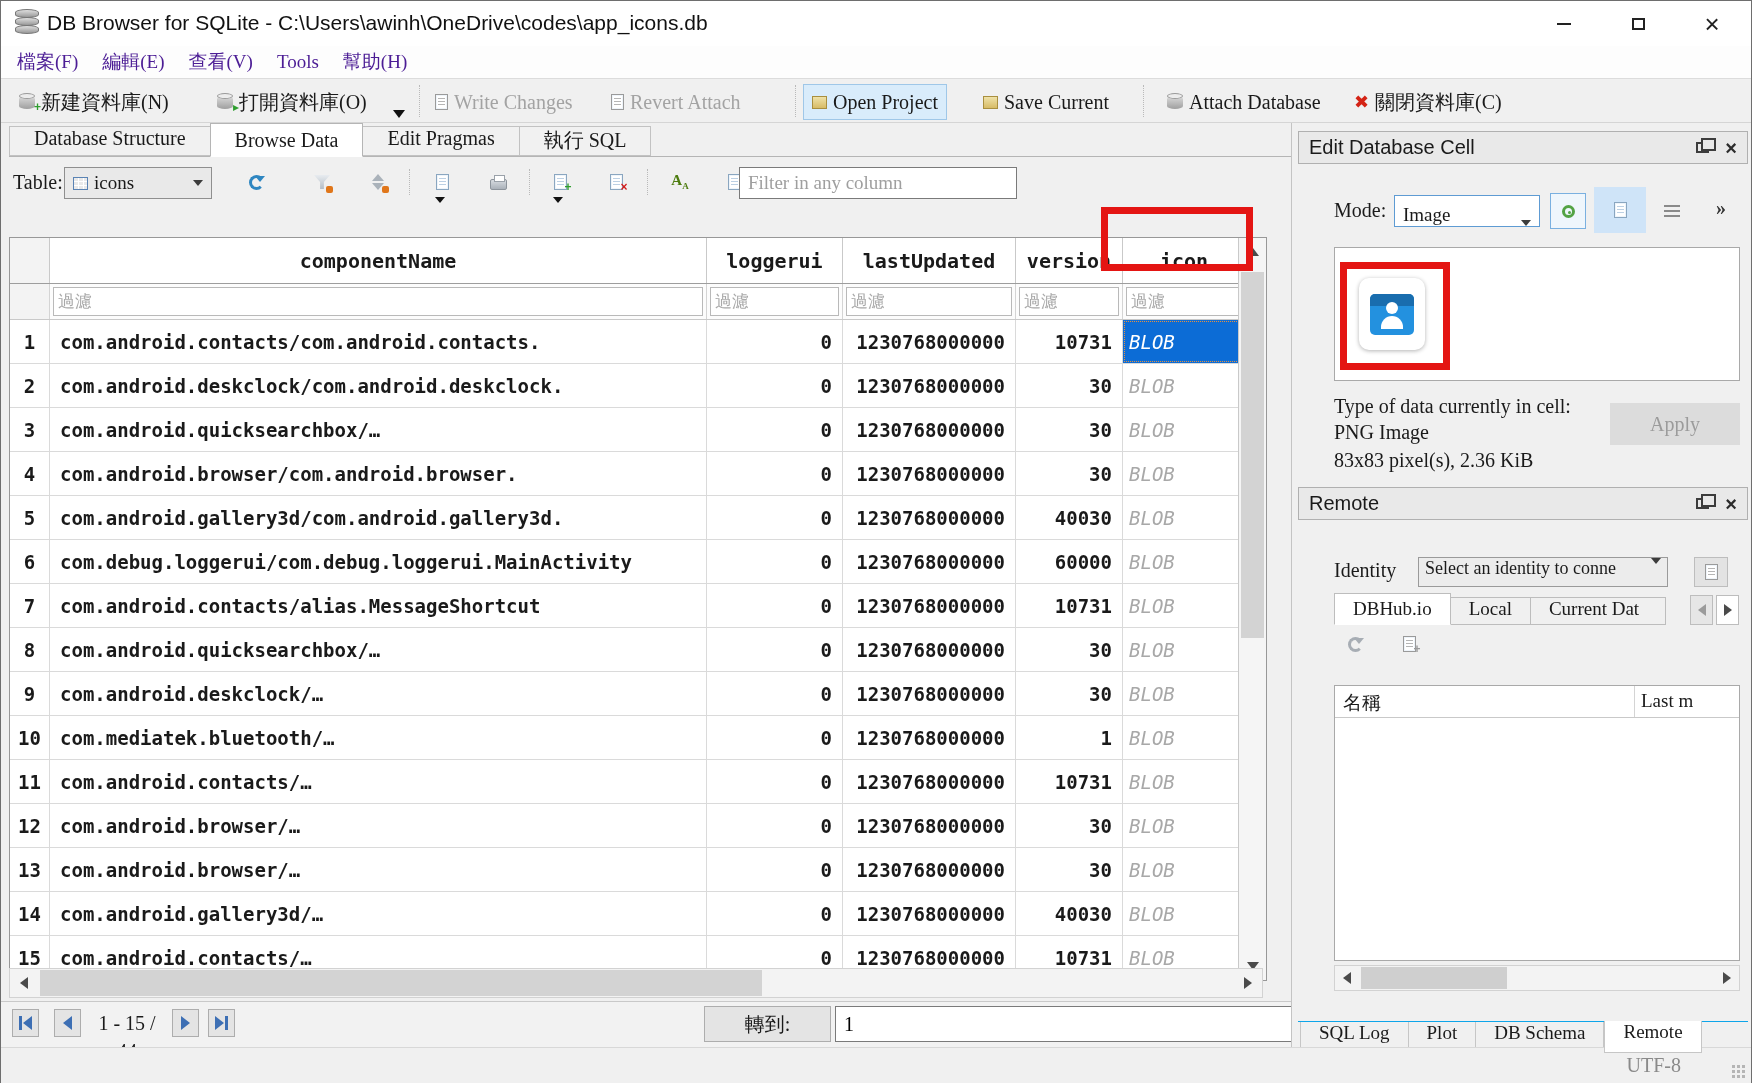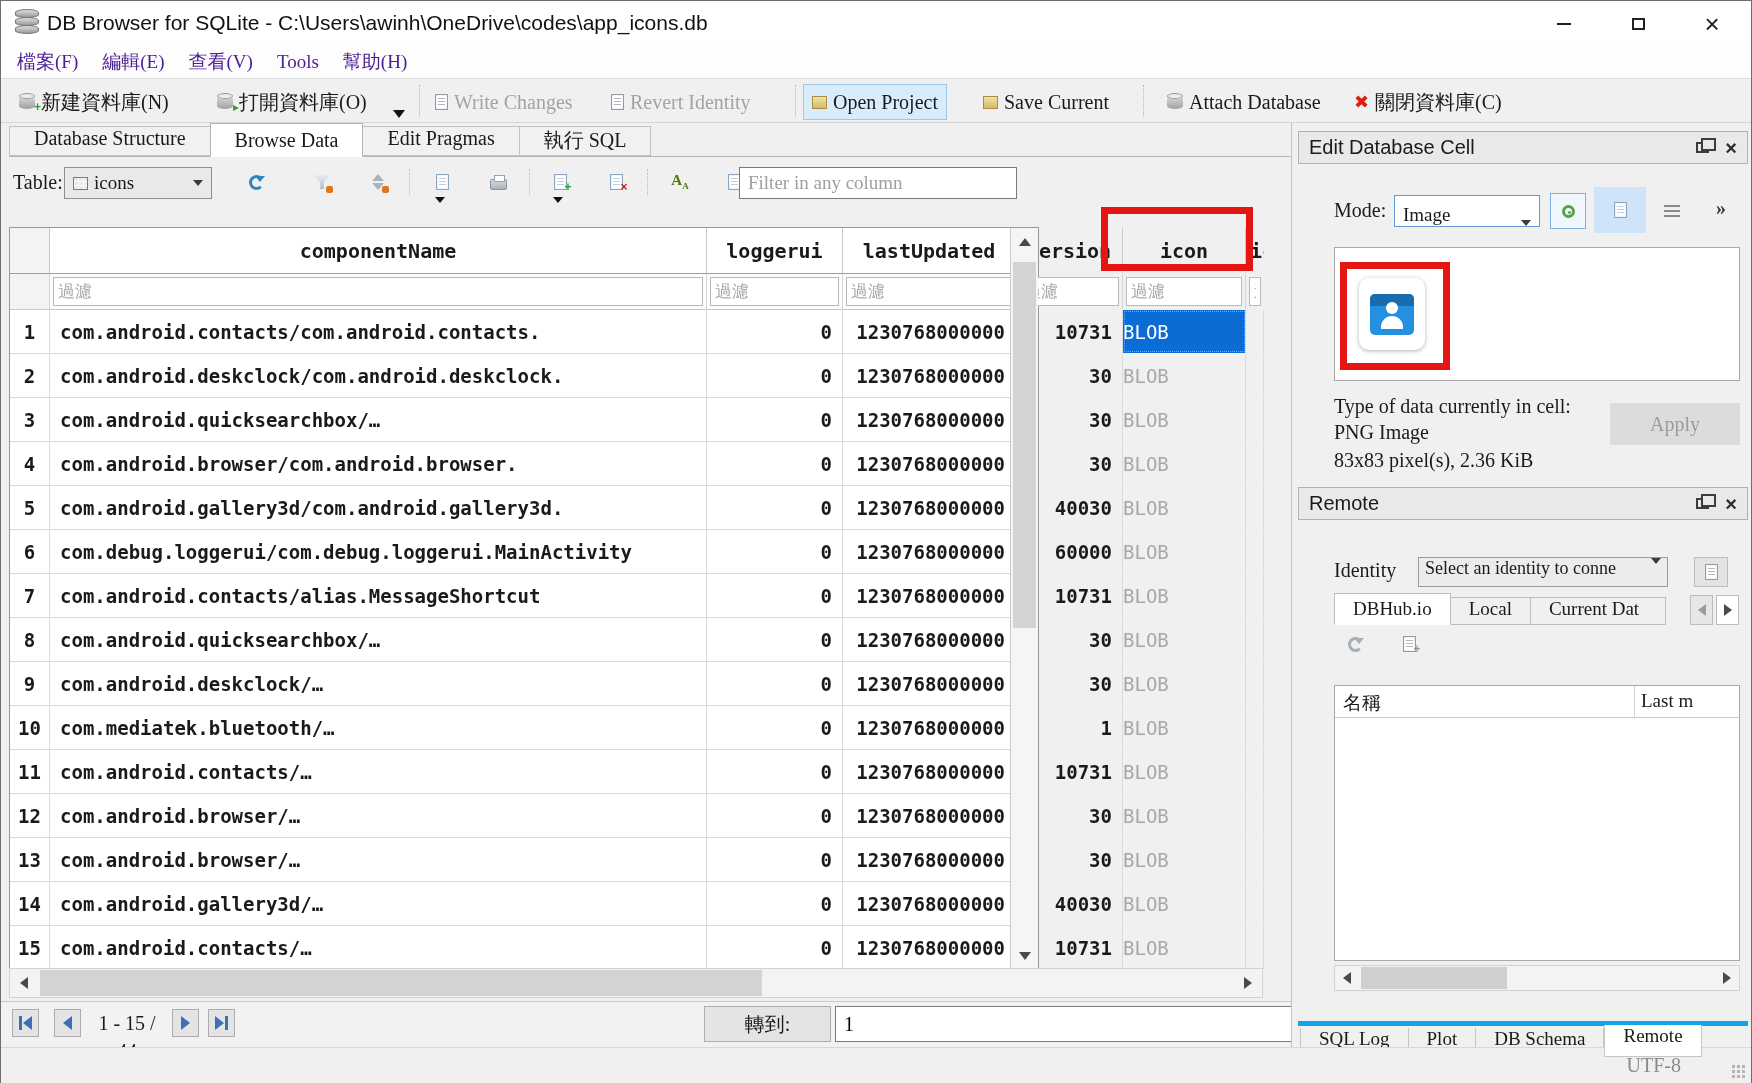--- a/index.html
+++ b/index.html
@@ -67,36 +67,36 @@
   .updown{position:relative;width:12px;height:16px}
   .updown::before{content:"";position:absolute;left:0;top:0;border-left:6px solid transparent;border-right:6px solid transparent;border-bottom:7px solid #aab2ba}
   .updown::after{content:"";position:absolute;left:0;bottom:0;border-left:6px solid transparent;border-right:6px solid transparent;border-top:7px solid #aab2ba}
   .printer{position:relative;width:17px;height:11px;background:linear-gradient(#d7dce1,#aab1b9);border:1px solid #8d949c;border-radius:2px;margin-top:5px}
   .printer::before{content:"";position:absolute;left:3px;top:-5px;width:9px;height:5px;background:#fff;border:1px solid #9aa1a9}
   .fontA{font:700 15px var(--serif);color:#4d7c0f;line-height:1}
   .filterbox{position:absolute;left:738px;top:8px;width:278px;height:32px;border:1px solid #7a7a7a;background:#fff;font:400 19px var(--serif);padding:0 8px;color:#222}
   .filterbox::placeholder{color:#9f9f9f}
 
   
-  .grid-frame{position:absolute;left:8px;top:104px;width:1030px;height:744px;background:#fff;border:1px solid #989898}
+  .grid-frame{position:absolute;left:8px;top:114px;width:1258px;height:744px;background:#fff;border:1px solid #989898}
   .c-gut{width:40px;flex:none}.c-name{width:657px;flex:none}.c-pid{width:136px;flex:none}.c-lu{width:173px;flex:none}.c-ver{width:107px;flex:none}.c-icon{width:123px;flex:none}.c-part{width:18px;flex:none;overflow:hidden}
   .ghead{display:flex;height:46px;background:#fff;border-bottom:1px solid #9d9d9d;font:700 20px var(--mono)}
   .ghead .hcell{display:flex;align-items:center;justify-content:center;border-right:1px solid #c9c9c9;white-space:nowrap;overflow:hidden}
   .ghead .hcell.gut{background:#f3f3f3}
   .gfilter{display:flex;height:36px;background:#fcfcfc;border-bottom:1px solid #c9c9c9}
   .gfilter .fcell{border-right:1px solid #d4d4d4;padding:3px;overflow:hidden}
   .gfilter .fcell.gut{background:#f3f3f3}
   .gfilter input{width:100%;height:100%;border:1px solid #b9b9b9;font:400 17px var(--serif);padding:0 4px;background:#fff}
   .gfilter input::placeholder{color:#a9a9a9}
   .grow{display:flex;height:44px;border-bottom:1px solid #dadada;background:#fff}
   .grow .cell{border-right:1px solid #dadada;font:700 19px var(--mono);display:flex;align-items:center;white-space:nowrap;overflow:hidden}
   .cell.gut{justify-content:center;font-weight:700}
   .cell.name{padding-left:10px}
   .cell.num{justify-content:flex-end;padding-right:10px}
-  .cell.blob{color:#a8a8a8;font-weight:400}
+  .cell.blob{padding-left:6px;color:#a8a8a8;font-style:italic;font-weight:400}
   .cell.blob.sel{background:#0c6cd6;color:#fff;outline:1px dotted #e8913d;outline-offset:-2px}
   .vscroll{position:absolute;right:0;top:0;width:28px;height:742px;background:#f5f5f5;border-left:1px solid #c9c9c9}
   .sbtn{position:absolute;left:0;width:27px;height:28px;display:flex;align-items:center;justify-content:center;background:#f5f5f5}
   .tri{width:0;height:0}
   .tri.up{border-left:6px solid transparent;border-right:6px solid transparent;border-bottom:8px solid #4a4a4a}
   .tri.down{border-left:6px solid transparent;border-right:6px solid transparent;border-top:8px solid #4a4a4a}
   .tri.left{border-top:6px solid transparent;border-bottom:6px solid transparent;border-right:8px solid #4a4a4a}
   .tri.right{border-top:6px solid transparent;border-bottom:6px solid transparent;border-left:8px solid #4a4a4a}
   .vthumb{position:absolute;left:2px;top:34px;width:23px;height:366px;background:#d3d3d3}
   .hscroll{position:absolute;left:8px;top:845px;width:1254px;height:30px;background:#f3f3f3;border:1px solid #d2d2d2}
@@ -145,21 +145,21 @@
   .rtab.t3{width:136px}
   .arrbtn{position:absolute;top:472px;width:23px;height:30px;display:flex;align-items:center;justify-content:center;background:#e6e6e6;border:1px solid #bdbdbd}
   .arrbtn.en{background:#fff}
   .tri.gr{border-right-color:#9b9b9b}
   .rlist{position:absolute;left:42px;top:562px;width:406px;height:276px;background:#fff;border:1px solid #a9a9a9}
   .rlist .hdr{display:flex;height:32px;border-bottom:1px solid #c9c9c9;font:400 19px var(--serif)}
   .rlist .h1{width:300px;padding:4px 8px;border-right:1px solid #d4d4d4;overflow:hidden;white-space:nowrap}
   .rlist .h2{flex:1;padding:4px 6px;overflow:hidden;white-space:nowrap}
   .rhscroll{position:absolute;left:42px;top:842px;width:406px;height:26px;background:#f3f3f3;border:1px solid #d2d2d2}
   .rhthumb{position:absolute;left:26px;top:1px;width:146px;height:22px;background:#cfcfcf}
-  .dstrip{position:absolute;left:6px;top:898px;width:450px;border-top:5px solid #0ea5e9;display:flex;align-items:center;padding-left:2px}
+  .dstrip{position:absolute;left:6px;top:898px;width:450px;border-top:1px solid #0ea5e9;display:flex;align-items:flex-start;padding-left:2px}
   .dtab{height:27px;line-height:26px;padding:0 18px;font:400 19px var(--serif);border-right:1px solid #c6c6c6;white-space:nowrap}
   .dtab:first-child{border-left:1px solid #c6c6c6}
   .dtab.active{background:#fff;border:1px solid #c6c6c6;border-top:none;height:32px;margin-top:-1px;z-index:2}
 
   
   .statusbar{position:absolute;left:0;top:1046px;width:100%;height:36px;background:#f0f0f0;border-top:1px solid #d8d8d8}
   .enc{position:absolute;right:70px;top:6px;font:400 20px var(--serif);color:#8a8a8a}
   .grip{position:absolute;right:6px;bottom:5px;width:14px;height:14px;
     background:radial-gradient(circle,#b5b5b5 1.6px,transparent 1.8px) 0 0/5px 5px}
 </style>
@@ -208,21 +208,21 @@
       <span>打開資料庫(O)</span>
     </div>
     <span class="mini-drop" style="left:392px;top:31px"></span>
     <div class="tsep" style="left:418px"></div>
     <div class="tbtn disabled" style="left:426px">
       <span class="doc gray"></span>
       <span>Write Changes</span>
     </div>
     <div class="tbtn disabled" style="left:602px">
       <span class="doc gray"></span>
-      <span>Revert Identity</span>
+      <span>Revert Attach</span>
     </div>
     <div class="tsep" style="left:794px"></div>
     <div class="tbtn hl" style="left:802px">
       <span class="proj"></span>
       <span>Open Project</span>
     </div>
     <div class="tbtn" style="left:974px">
       <span class="proj"></span>
       <span>Save Current</span>
     </div>

